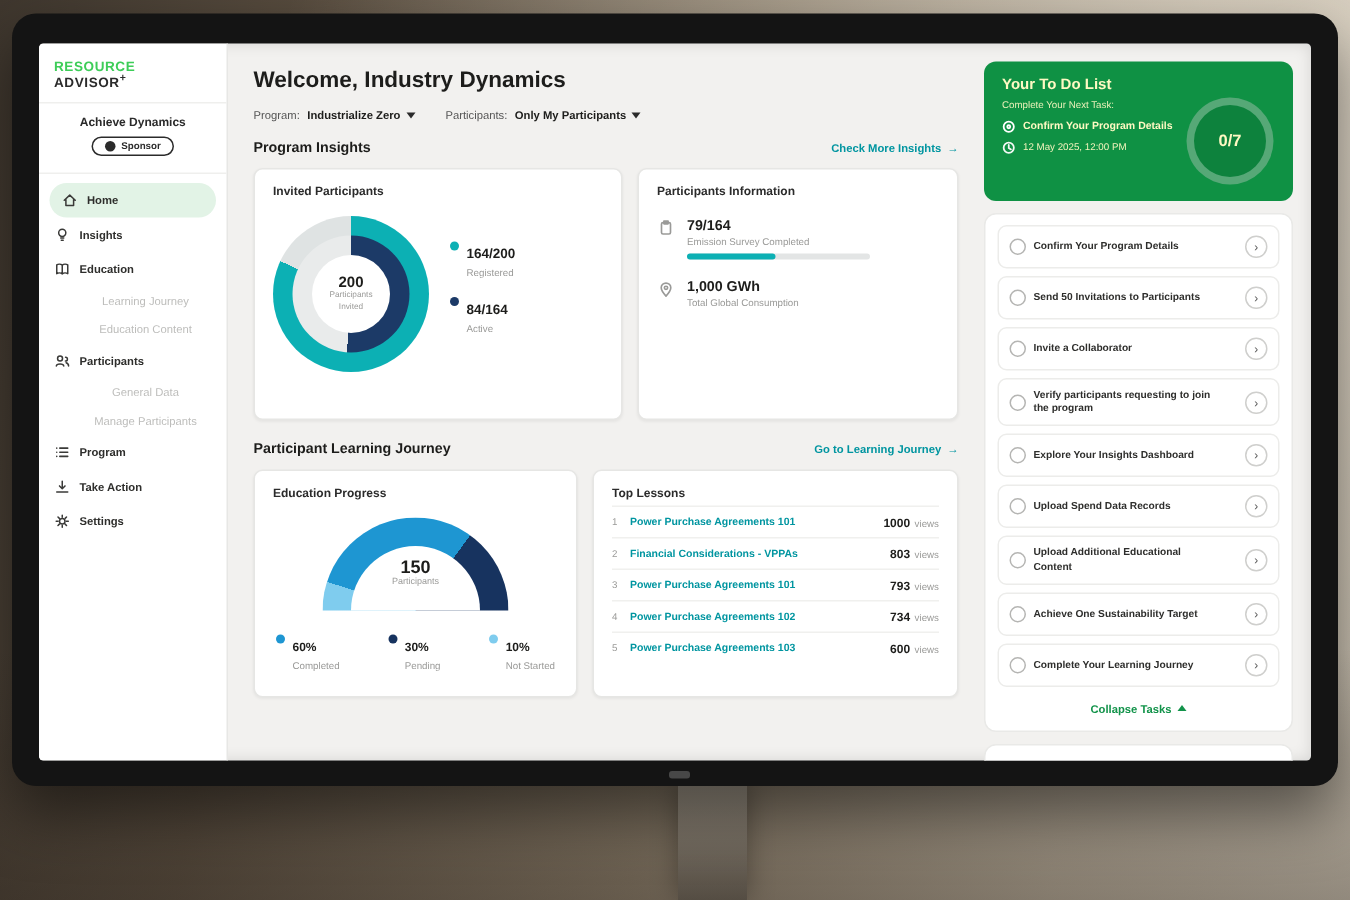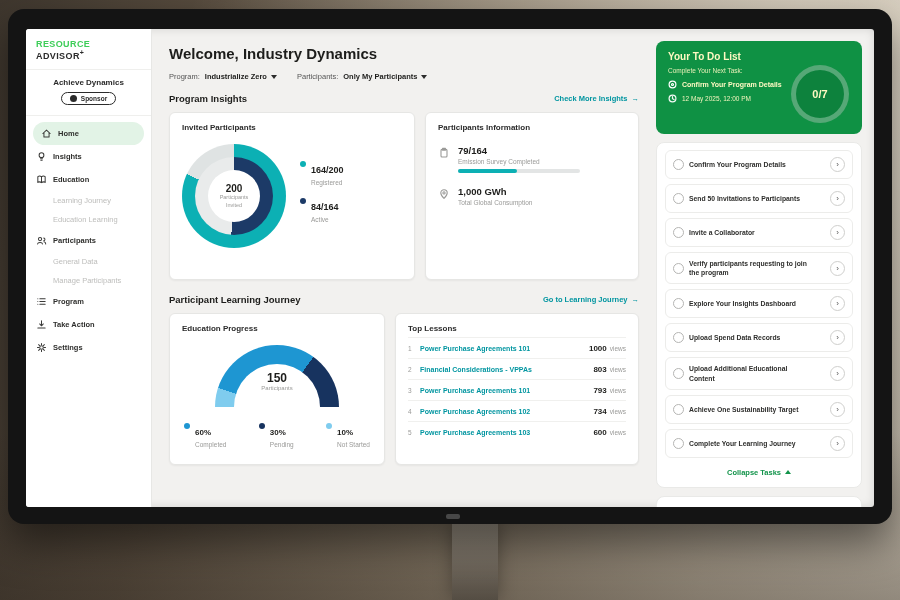--- a/index.html
+++ b/index.html
@@ -24,21 +24,21 @@
        border-right:1px solid #e7e7e5;box-sizing:border-box;}
   .logo{padding:10px 10px 8px;font-size:9px;font-weight:bold;letter-spacing:.4px;border-bottom:1px solid #efefed;}
   .logo-g{color:#3dcd58;margin-top:36px;}
   .logo-d{color:#2b2b2b;}
   .logo sup{color:#2b2b2b;font-size:7px;}
   .org{padding:8px 6px 9px;text-align:center;border-bottom:1px solid #efefed;}
   .org-name{font-size:8px;font-weight:bold;color:#2b2b2b;}
   .org-badge{display:inline-flex;align-items:center;gap:4px;margin-top:5px;border:1px solid #2b2b2b;
        border-radius:10px;padding:2px 8px;font-size:6.5px;font-weight:bold;color:#2b2b2b;cursor:pointer;}
   .badge-dot{width:7px;height:7px;border-radius:50%;background:#2b2b2b;display:inline-block;}
-  nav{padding-top:6px;}
+  nav{padding-top:6px;text-align:center;}
   .nav-item{display:flex;align-items:center;gap:6px;padding:6px 10px;font-size:7.5px;font-weight:bold;
        color:#2e2e2c;cursor:pointer;}
   .nav-item.active{background:#e2f3e6;border-radius:13px;margin:0 7px;padding:6px 8px;}
   .nav-sub{padding:5px 10px 5px 27px;font-size:7.5px;color:#bdbdbb;font-weight:normal;cursor:pointer;}
   .nav-ico{width:11px;height:11px;display:inline-flex;}
   .nav-ico svg{width:11px;height:11px;stroke:#3a3a38;fill:none;stroke-width:1.1;stroke-linecap:round;stroke-linejoin:round;}
 
   
   .main{position:absolute;left:126px;top:0;width:504px;height:478px;box-sizing:border-box;padding:14px 17px 0;}
   .welcome{font-size:15px;font-weight:bold;color:#1d1d1b;margin:2px 0 10px;}
@@ -171,21 +171,21 @@
                 <svg viewBox="0 0 12 12">
                   <path d="M6 3 C5 2.2 3 2.2 2 2.8 V9.2 C3 8.6 5 8.6 6 9.4 C7 8.6 9 8.6 10 9.2 V2.8 C9 2.2 7 2.2 6 3 Z M6 3 V9.4"></path>
                 </svg>
               </span>
             <span>Education</span>
           </div>
           <div class="nav-sub">
             <span>Learning Journey</span>
           </div>
           <div class="nav-sub">
-            <span>Education Learning</span>
+            <span>Education Content</span>
           </div>
           <div class="nav-item">
             <span class="nav-ico">
                 <svg viewBox="0 0 12 12">
                   <circle cx="4.4" cy="4.4" r="1.8"></circle>
                   <path d="M1.7 9.8 C1.9 7.8 6.9 7.8 7.1 9.8 M8.4 3.4 A1.4 1.4 0 1 1 8.3 6.2 M8.8 7.4 C10 7.7 10.6 8.6 10.6 9.8"></path>
                 </svg>
               </span>
             <span>Participants</span>
           </div>

